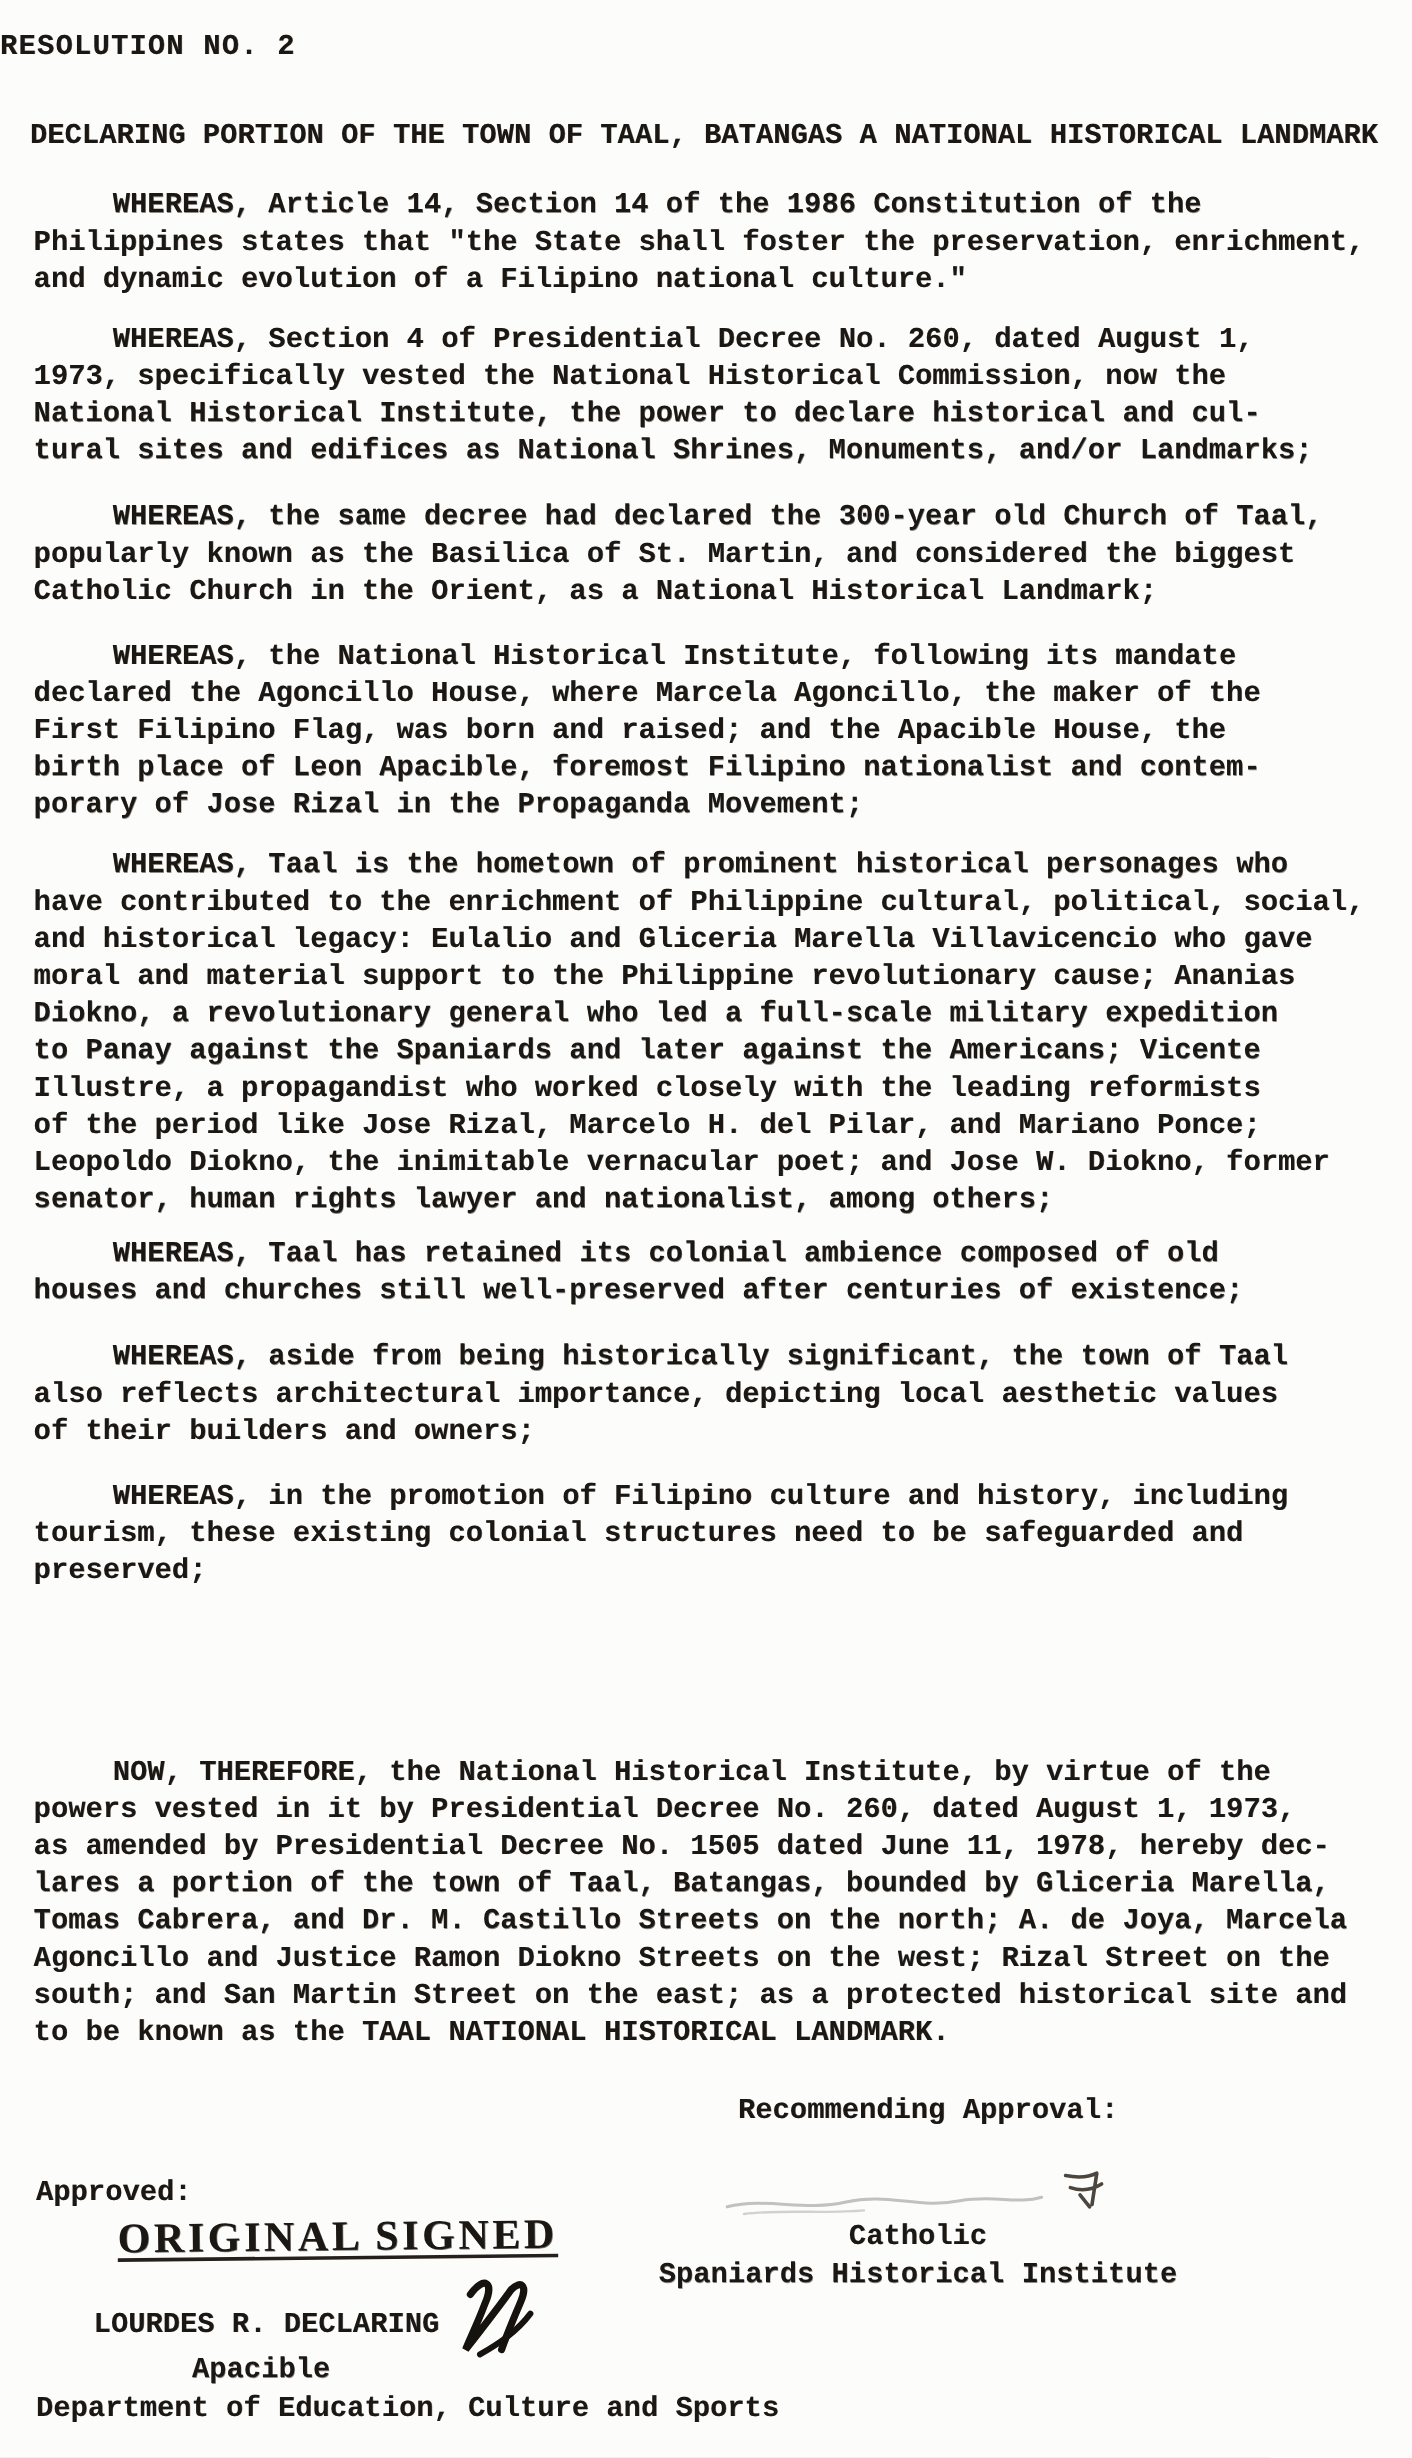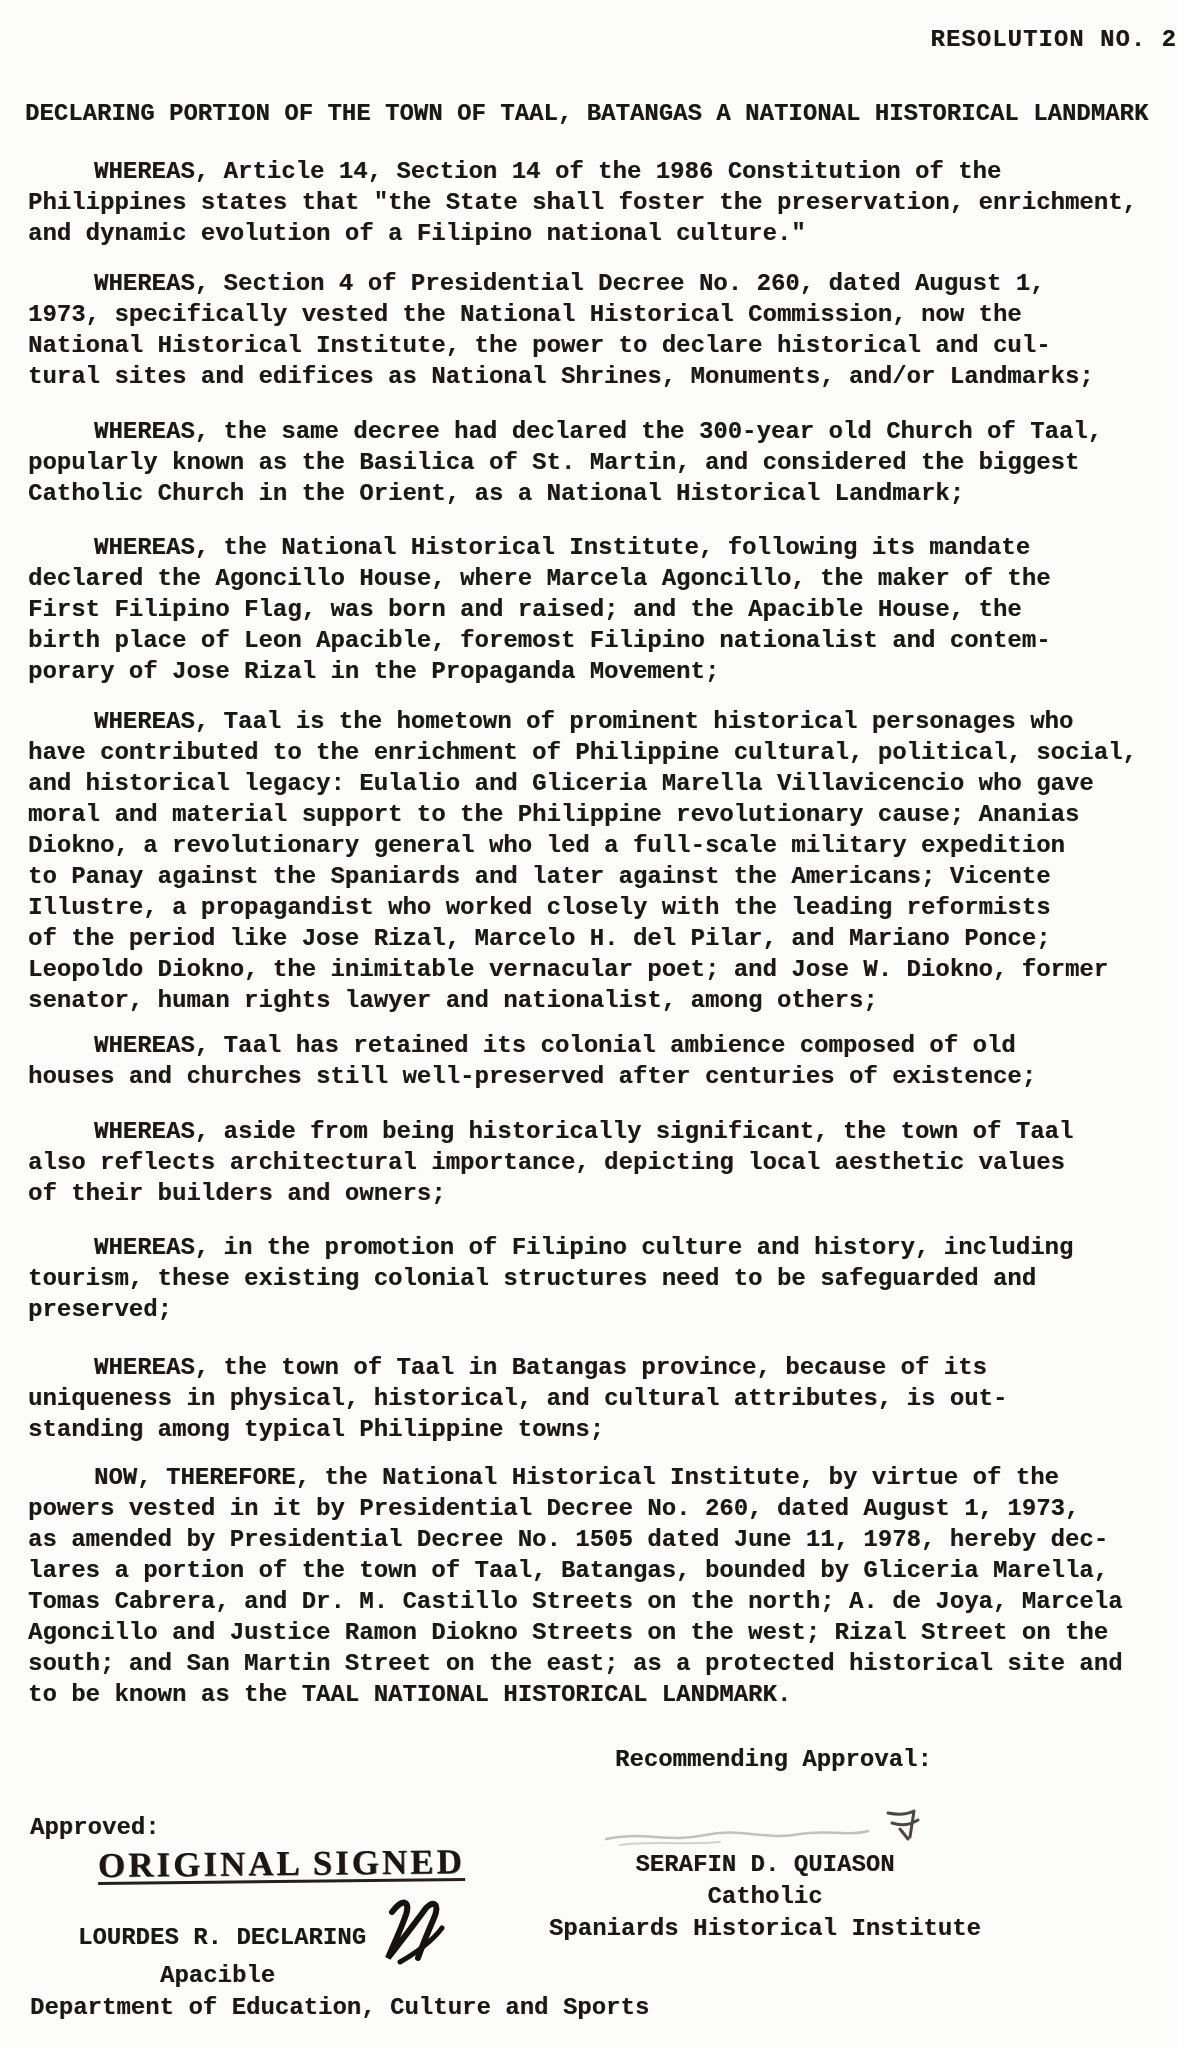--- a/index.html
+++ b/index.html
@@ -25,21 +25,21 @@
     left: 28px;
     width: 1128px;
     white-space: pre-wrap;
     text-indent: 66px;
     letter-spacing: 0px;
     text-shadow: 0.4px 0.4px 0 rgba(27,23,19,0.5);
   }
   .doc-title {
     left: 0;
     width: 100%;
-    text-align: right;
+    text-align: left;
     letter-spacing: 1px;
     text-shadow: 0.4px 0.4px 0 rgba(27,23,19,0.55);
   }
   .doc-heading {
     left: 25px;
     width: 1130px;
     white-space: pre-wrap;
     text-shadow: 0.4px 0.4px 0 rgba(27,23,19,0.55);
   }
   .plain {
@@ -100,23 +100,20 @@
 Leopoldo Diokno, the inimitable vernacular poet; and Jose W. Diokno, former
 senator, human rights lawyer and nationalist, among others;</div>
   <div class="abs para" style="top:1030px;">WHEREAS, Taal has retained its colonial ambience composed of old
 houses and churches still well-preserved after centuries of existence;</div>
   <div class="abs para" style="top:1116px;">WHEREAS, aside from being historically significant, the town of Taal
 also reflects architectural importance, depicting local aesthetic values
 of their builders and owners;</div>
   <div class="abs para" style="top:1232px;">WHEREAS, in the promotion of Filipino culture and history, including
 tourism, these existing colonial structures need to be safeguarded and
 preserved;</div>
-  <div class="abs para" style="top:1352px;">WHEREAS, the town of Taal in Batangas province, because of its
-uniqueness in physical, historical, and cultural attributes, is out-
-standing among typical Philippine towns;</div>
   <div class="abs para" style="top:1462px;">NOW, THEREFORE, the National Historical Institute, by virtue of the
 powers vested in it by Presidential Decree No. 260, dated August 1, 1973,
 as amended by Presidential Decree No. 1505 dated June 11, 1978, hereby dec-
 lares a portion of the town of Taal, Batangas, bounded by Gliceria Marella,
 Tomas Cabrera, and Dr. M. Castillo Streets on the north; A. de Joya, Marcela
 Agoncillo and Justice Ramon Diokno Streets on the west; Rizal Street on the
 south; and San Martin Street on the east; as a protected historical site and
 to be known as the TAAL NATIONAL HISTORICAL LANDMARK.</div>
 
   <div class="abs plain" style="top:1744px; left:615px;">Recommending Approval:</div>
@@ -124,21 +121,20 @@
   <div class="abs plain" style="top:1812px; left:30px;">Approved:</div>
 
   <div class="abs stamp" style="top:1848px; left:98px;">ORIGINAL SIGNED</div>
 
   <div class="abs sig-block-right">
     <svg class="scribble" width="330" height="44" viewBox="0 0 330 44">
       <path d="M6 34 C 40 26, 70 38, 105 30 C 140 22, 165 36, 200 29 C 228 24, 248 32, 268 26" fill="none" stroke="#c2c1be" stroke-width="2.5" stroke-linecap="round"></path>
       <path d="M20 40 C 50 36, 90 40, 120 37" fill="none" stroke="#d2d1ce" stroke-width="2" stroke-linecap="round"></path>
       <path d="M288 8 c 10 2, 18 2, 26 -2 M292 18 c 9 3, 18 2, 26 -3 M300 24 l 8 10 M314 6 l -4 26" fill="none" stroke="#4c463f" stroke-width="3" stroke-linecap="round"></path>
     </svg>
-    <div class="sig-line">SERAFIN D. QUIASON</div>
     <div class="sig-line">Catholic</div>
     <div class="sig-line">Spaniards Historical Institute</div>
   </div>
 
   <div class="abs plain" style="top:1922px; left:78px;">LOURDES R. DECLARING</div>
   <svg class="abs" style="top:1892px; left:378px;" width="78" height="82" viewBox="0 0 78 82">
     <path d="M14 20 C 26 4, 34 10, 26 28 C 20 44, 14 56, 10 66 C 24 48, 38 30, 48 16 C 56 8, 62 12, 56 26 C 50 40, 44 54, 40 66" fill="none" stroke="#16120e" stroke-width="6" stroke-linecap="round"></path>
     <path d="M22 70 C 36 62, 52 52, 64 36" fill="none" stroke="#16120e" stroke-width="5" stroke-linecap="round"></path>
   </svg>
   <div class="abs plain" style="top:1960px; left:160px;">Apacible</div>

